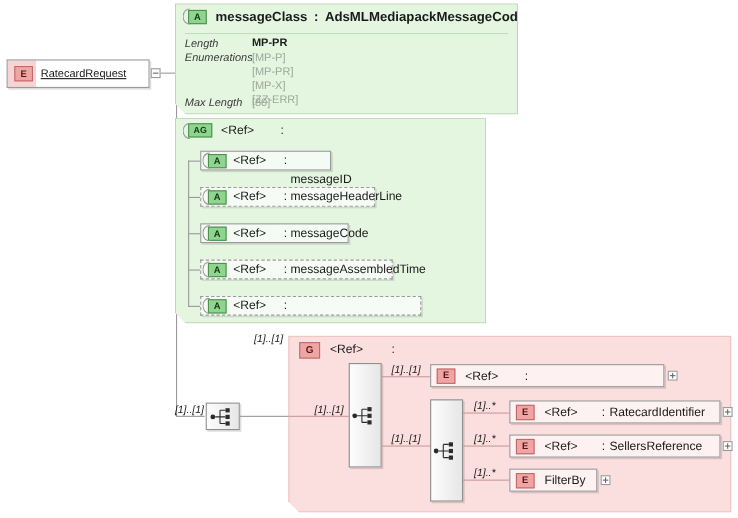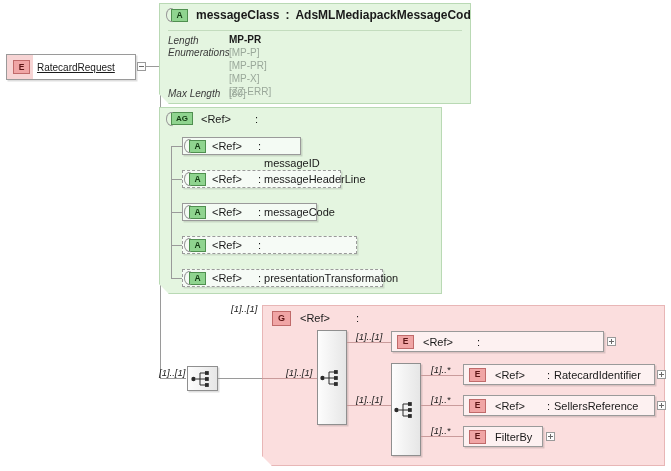--- a/index.html
+++ b/index.html
@@ -219,29 +219,29 @@
   <span class="attr-label" style="padding-left:16px;">:</span>
   <span class="attr-label" style="padding-left:3px;">messageCode</span>
 </div>
 
 <div class="node attr-row dashed" style="left:182px;top:236px;width:175px;height:18px;">
   <span class="capsule" style="margin-left:1px;">
     <span class="badge badge-a">A</span>
   </span>
   <span class="attr-label" style="padding-left:6px;">&lt;Ref&gt;</span>
   <span class="attr-label" style="padding-left:16px;">:</span>
+  <span class="attr-label" style="padding-left:3px;">messageAssembledTime</span>
 </div>
 
 <div class="node attr-row dashed" style="left:182px;top:269px;width:201px;height:18px;">
   <span class="capsule" style="margin-left:1px;">
     <span class="badge badge-a">A</span>
   </span>
   <span class="attr-label" style="padding-left:6px;">&lt;Ref&gt;</span>
   <span class="attr-label" style="padding-left:16px;">:</span>
-  <span class="attr-label" style="padding-left:3px;">presentationTransformation</span>
 </div>
 
 <div class="compositor" style="left:187px;top:366px;width:31px;height:25px;">
   <svg width="24" height="17" viewBox="0 0 24 17">
     <circle cx="2.5" cy="8.5" r="2.2" fill="#2b2b2b"></circle>
     <line x1="4.7" y1="8.5" x2="9" y2="8.5" stroke="#2b2b2b" stroke-width="1"></line>
     <line x1="9" y1="2.5" x2="9" y2="14.5" stroke="#2b2b2b" stroke-width="1"></line>
     <line x1="9" y1="2.5" x2="14" y2="2.5" stroke="#2b2b2b" stroke-width="1"></line>
     <line x1="9" y1="8.5" x2="14" y2="8.5" stroke="#2b2b2b" stroke-width="1"></line>
     <line x1="9" y1="14.5" x2="14" y2="14.5" stroke="#2b2b2b" stroke-width="1"></line>

